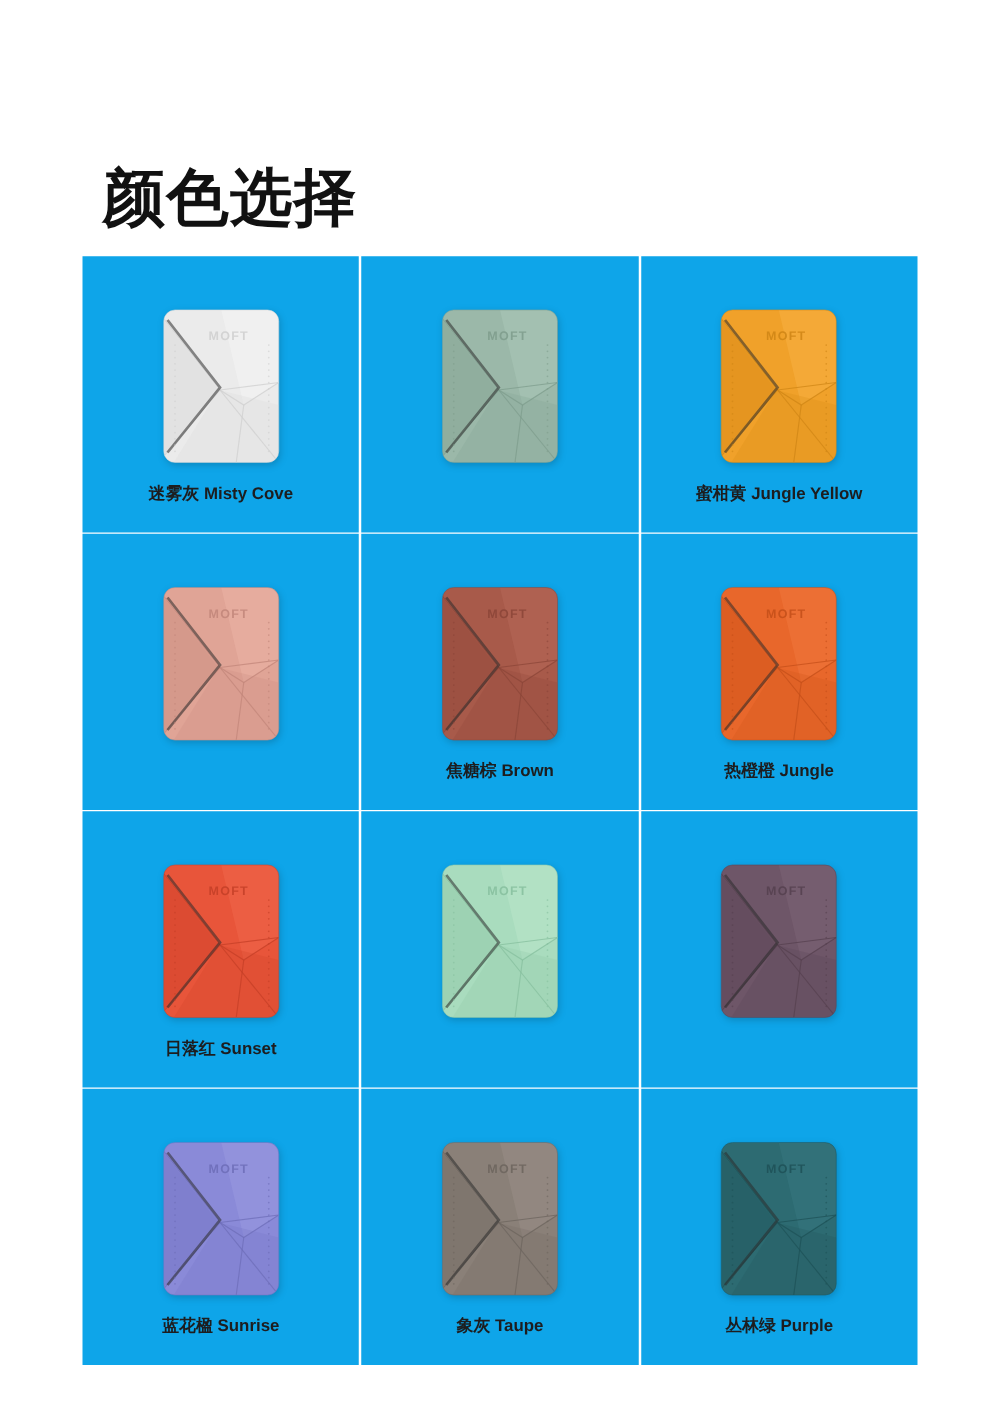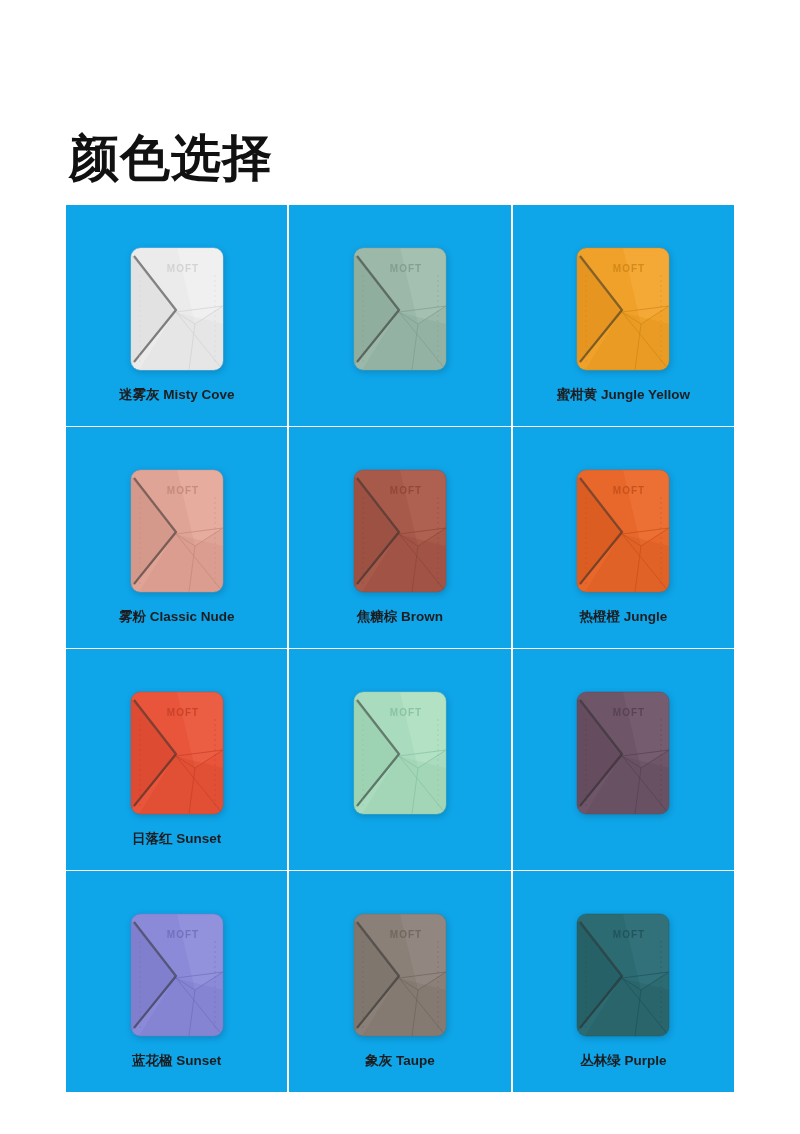--- a/index.html
+++ b/index.html
@@ -17,21 +17,21 @@
   .page {
     position: relative;
     width: 800px;
     height: 1134px;
     background: #ffffff;
   }
 
   
   .page-title {
     position: absolute;
-    left: 69px;
+    left: 82px;
     top: 93px;
     font-size: 50px;
     line-height: 62px;
     font-weight: 700;
     letter-spacing: 1px;
     color: #111111;
     white-space: nowrap;
   }
 
   
@@ -350,21 +350,20 @@
               <circle cx="88" cy="105" r="0.7" fill="#c2867a" opacity="0.6"></circle>
               <circle cx="13" cy="110" r="0.7" fill="#c2867a" opacity="0.6"></circle>
               <circle cx="88" cy="110" r="0.7" fill="#c2867a" opacity="0.6"></circle>
               <circle cx="13" cy="115" r="0.7" fill="#c2867a" opacity="0.6"></circle>
               <circle cx="88" cy="115" r="0.7" fill="#c2867a" opacity="0.6"></circle>
               <text x="56" y="26" text-anchor="middle" font-size="10" font-family="&quot;Liberation Sans&quot;, sans-serif" font-weight="700" letter-spacing="1" fill="#c2867a" opacity="0.85">MOFT</text>
             </g>
             <rect x="4" y="2" width="92" height="122" rx="9" ry="9" fill="none" stroke="#cc9084" stroke-width="0.8" opacity="0.6"></rect>
           </svg>
         </div>
-        <div class="color-label">雾粉 Classic Nude</div>
       </div>
       <div class="color-cell">
         <div class="swatch-wrap">
           <svg class="swatch-svg" viewBox="0 0 100 126">
             <defs>
               <clipPath id="clipg4">
                 <rect x="4" y="2" width="92" height="122" rx="9" ry="9"></rect>
               </clipPath>
               <linearGradient id="shg4" x1="0" y1="0" x2="1" y2="1">
                 <stop offset="0%" stop-color="#b86b5b"></stop>
@@ -750,21 +749,21 @@
               <circle cx="88" cy="105" r="0.7" fill="#6d6db8" opacity="0.6"></circle>
               <circle cx="13" cy="110" r="0.7" fill="#6d6db8" opacity="0.6"></circle>
               <circle cx="88" cy="110" r="0.7" fill="#6d6db8" opacity="0.6"></circle>
               <circle cx="13" cy="115" r="0.7" fill="#6d6db8" opacity="0.6"></circle>
               <circle cx="88" cy="115" r="0.7" fill="#6d6db8" opacity="0.6"></circle>
               <text x="56" y="26" text-anchor="middle" font-size="10" font-family="&quot;Liberation Sans&quot;, sans-serif" font-weight="700" letter-spacing="1" fill="#6d6db8" opacity="0.85">MOFT</text>
             </g>
             <rect x="4" y="2" width="92" height="122" rx="9" ry="9" fill="none" stroke="#7676c6" stroke-width="0.8" opacity="0.6"></rect>
           </svg>
         </div>
-        <div class="color-label">蓝花楹 Sunset</div>
+        <div class="color-label">蓝花楹 Sunrise</div>
       </div>
       <div class="color-cell">
         <div class="swatch-wrap">
           <svg class="swatch-svg" viewBox="0 0 100 126">
             <defs>
               <clipPath id="clipg10">
                 <rect x="4" y="2" width="92" height="122" rx="9" ry="9"></rect>
               </clipPath>
               <linearGradient id="shg10" x1="0" y1="0" x2="1" y2="1">
                 <stop offset="0%" stop-color="#9b9189"></stop>

